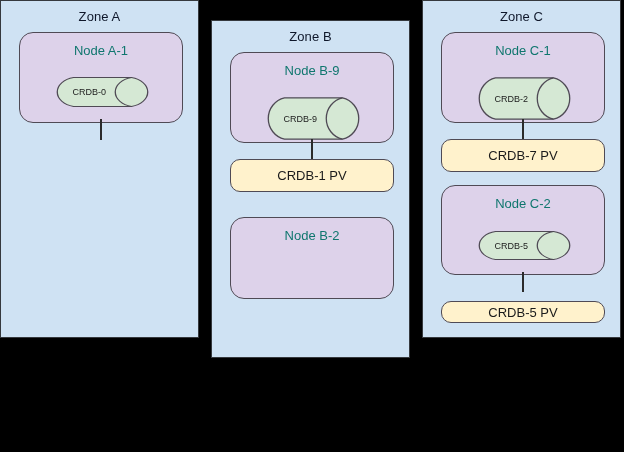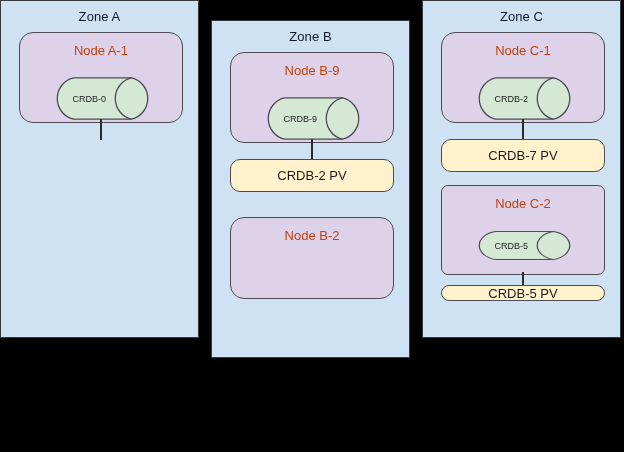--- a/index.html
+++ b/index.html
@@ -50,21 +50,21 @@
     border-radius: 14px;
     box-sizing: border-box;
   }
   .node-label {
     position: absolute;
     left: 0;
     right: 0;
     top: 10px;
     text-align: center;
     font-size: 13px;
-    color: #c2410c;
+    color: #0f766e;
   }
 
   
   .cyl {
     position: absolute;
     box-sizing: border-box;
   }
   .cyl svg {
     display: block;
     width: 100%;
@@ -110,21 +110,21 @@
 <body>
 
 <div id="canvas">
 
   <div class="zone" style="left:0px; top:0px; width:199px; height:338px;">
     <div class="zone-label">Zone A</div>
 
     <div class="node" style="left:18px; top:31px; width:164px; height:91px;">
       <div class="node-label">Node A-1</div>
 
-      <div class="cyl" style="left:32px; top:44px; width:101px; height:43px;">
+      <div class="cyl" style="left:32px; top:44px; width:101px; height:30px;">
         <svg viewBox="0 0 101 43" preserveAspectRatio="none">
           <path d="M 21.5 0.8 L 79.5 0.8 A 20.7 21.2 0 0 1 79.5 42.2 L 21.5 42.2 A 20.7 21.2 0 0 1 21.5 0.8 Z" fill="#d5e8d4" stroke="#4f4a55" stroke-width="1.3"></path>
           <path d="M 79.5 0.8 A 20.7 21.2 0 0 0 79.5 42.2" fill="none" stroke="#4f4a55" stroke-width="1.3"></path>
         </svg>
         <div class="cyl-label">CRDB-0</div>
       </div>
     </div>
 
     <div class="connector" style="left:99px; top:118px; height:21px;"></div>
 
@@ -141,21 +141,21 @@
           <path d="M 21.5 0.8 L 79.5 0.8 A 20.7 21.2 0 0 1 79.5 42.2 L 21.5 42.2 A 20.7 21.2 0 0 1 21.5 0.8 Z" fill="#d5e8d4" stroke="#4f4a55" stroke-width="1.3"></path>
           <path d="M 79.5 0.8 A 20.7 21.2 0 0 0 79.5 42.2" fill="none" stroke="#4f4a55" stroke-width="1.3"></path>
         </svg>
         <div class="cyl-label">CRDB-9</div>
       </div>
     </div>
 
     <div class="connector" style="left:99px; top:118px; height:21px;"></div>
 
     <div class="pv" style="left:18px; top:138px; width:164px; height:33px;">
-      <div class="pv-label">CRDB-2 PV</div>
+      <div class="pv-label">CRDB-1 PV</div>
     </div>
 
     <div class="node" style="left:18px; top:196px; width:164px; height:82px;">
       <div class="node-label">Node B-2</div>
     </div>
   </div>
 
   <div class="zone" style="left:422px; top:0px; width:199px; height:338px;">
     <div class="zone-label">Zone C</div>
 
@@ -170,32 +170,32 @@
         <div class="cyl-label">CRDB-2</div>
       </div>
     </div>
 
     <div class="connector" style="left:99px; top:118px; height:21px;"></div>
 
     <div class="pv" style="left:18px; top:138px; width:164px; height:33px;">
       <div class="pv-label">CRDB-7 PV</div>
     </div>
 
-    <div class="node" style="left:18px; top:184px; width:164px; height:90px;border-radius:7px;">
+    <div class="node" style="left:18px; top:184px; width:164px; height:90px;">
       <div class="node-label">Node C-2</div>
 
       <div class="cyl" style="left:32px; top:45px; width:101px; height:29px;">
         <svg viewBox="0 0 101 43" preserveAspectRatio="none">
           <path d="M 21.5 0.8 L 79.5 0.8 A 20.7 21.2 0 0 1 79.5 42.2 L 21.5 42.2 A 20.7 21.2 0 0 1 21.5 0.8 Z" fill="#d5e8d4" stroke="#4f4a55" stroke-width="1.3"></path>
           <path d="M 79.5 0.8 A 20.7 21.2 0 0 0 79.5 42.2" fill="none" stroke="#4f4a55" stroke-width="1.3"></path>
         </svg>
         <div class="cyl-label">CRDB-5</div>
       </div>
     </div>
 
     <div class="connector" style="left:99px; top:271px; height:20px;"></div>
 
-    <div class="pv" style="left:18px; top:284px; width:164px; height:16px;">
+    <div class="pv" style="left:18px; top:300px; width:164px; height:22px;">
       <div class="pv-label">CRDB-5 PV</div>
     </div>
   </div>
 
 </div>
 
 </body></html>

